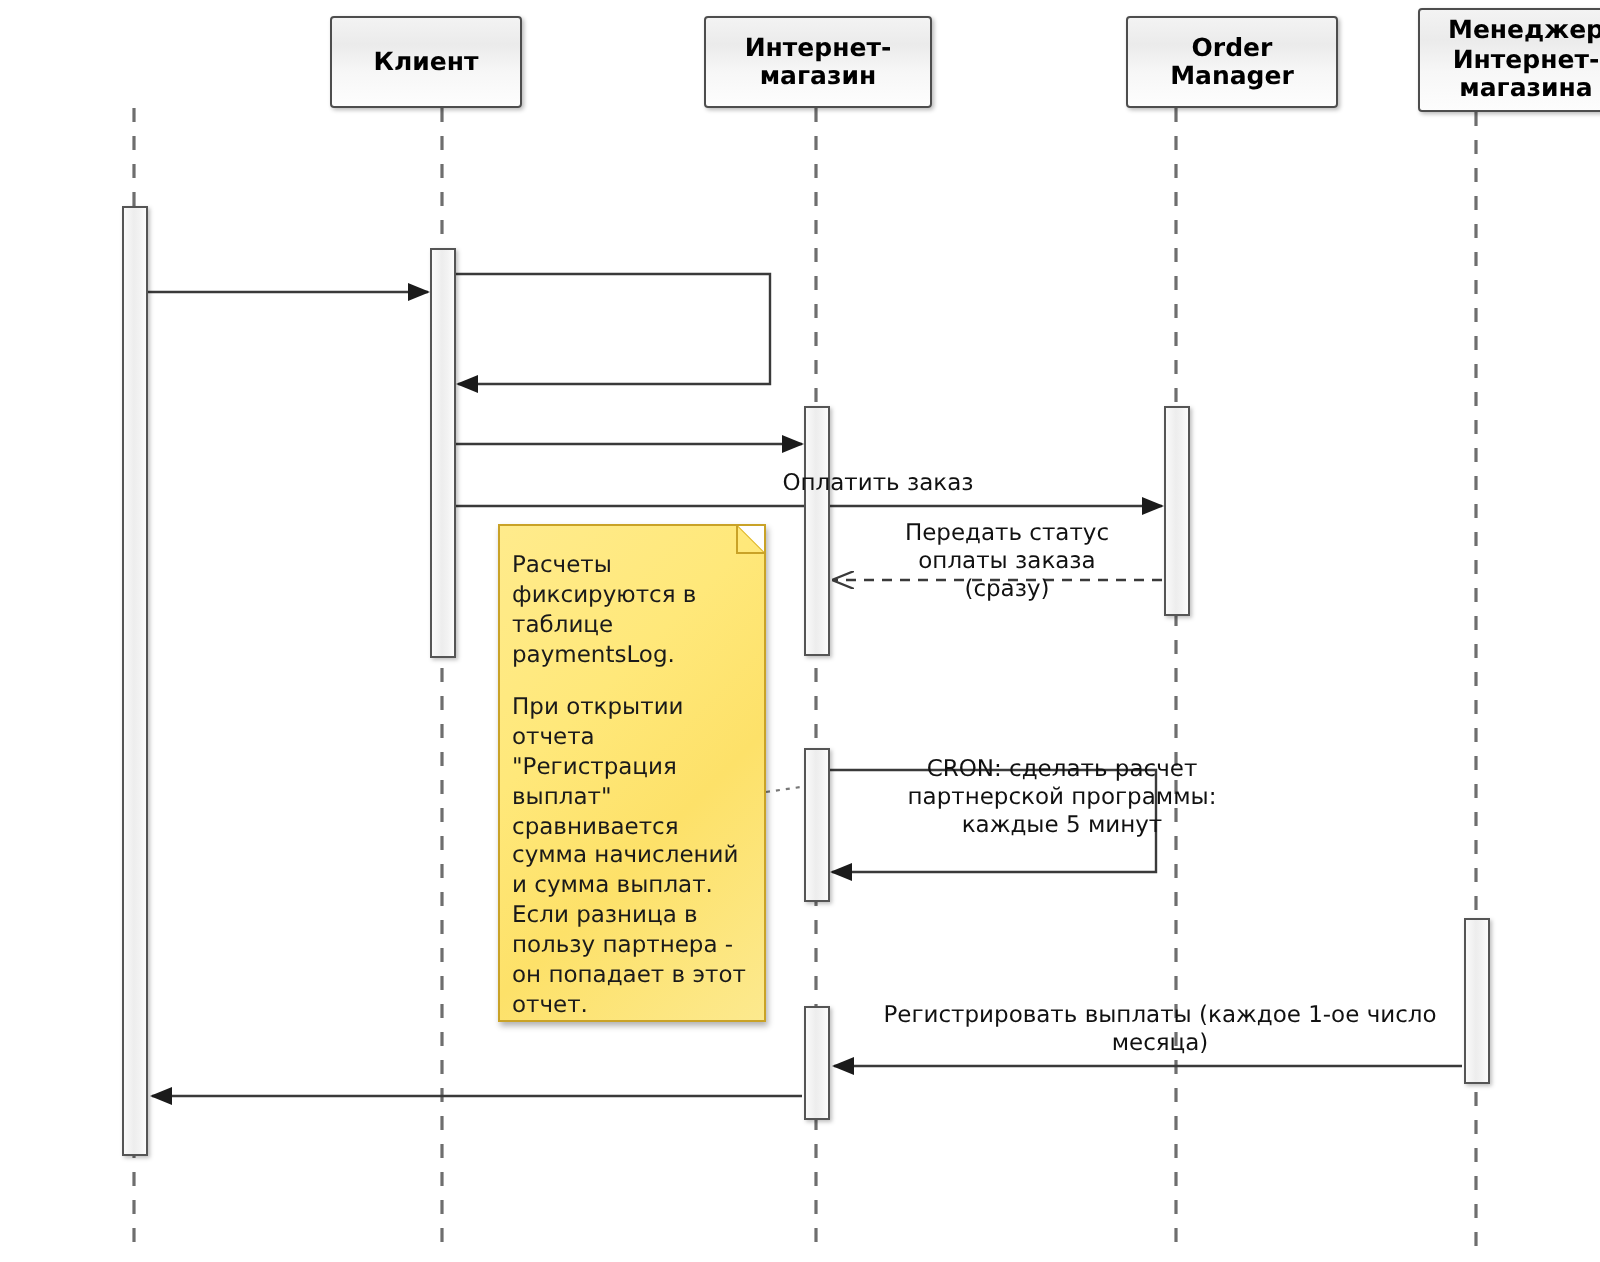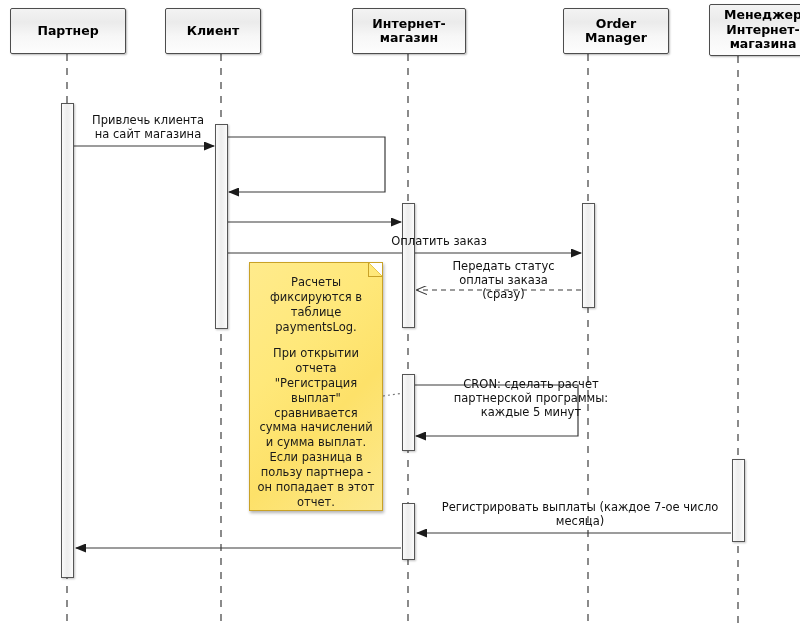--- a/index.html
+++ b/index.html
@@ -70,21 +70,20 @@
   
   .note {
     position: absolute;
     box-sizing: border-box;
     border: 1px solid #c9a227;
     background: linear-gradient(135deg, #ffeb8c 0%, #ffe87a 35%, #fde169 62%, #fce98e 100%);
     box-shadow: 1px 2px 3px rgba(0,0,0,0.30);
     font-size: 11.5px;
     line-height: 1.30;
     color: #1a1a1a;
-    text-align: center;
     padding: 12px 6px 8px 6px;
     overflow: hidden;
   }
   .note .note-fold {
     position: absolute;
     top: 0;
     right: 0;
     width: 13px;
     height: 13px;
     background: linear-gradient(to bottom left, #ffffff 0% 48%, #e8c64a 49% 52%, rgba(0,0,0,0) 53%);
@@ -132,23 +131,20 @@
       <path d="M415,385 L578,385 L578,436 L416,436" marker-end="url(#arrow-solid)"></path>
 
       <line x1="731" y1="533" x2="417" y2="533" marker-end="url(#arrow-solid)"></line>
 
       <line x1="401" y1="548" x2="76" y2="548" marker-end="url(#arrow-solid)"></line>
     </g>
 
     <line x1="383" y1="396" x2="404" y2="393" stroke="#777" stroke-width="1.1" stroke-dasharray="2,3"></line>
   </svg>
 
-  <div class="lifeline-head" style="left:10px; top:8px; width:116px; height:46px;">
-    <span class="head-label">Партнер</span>
-  </div>
 
   <div class="lifeline-head" style="left:165px; top:8px; width:96px; height:46px;">
     <span class="head-label">Клиент</span>
   </div>
 
   <div class="lifeline-head" style="left:352px; top:8px; width:114px; height:46px;">
     <span class="head-label">Интернет-
 магазин</span>
   </div>
 
@@ -164,36 +160,34 @@
   </div>
 
   <div class="activation" style="left:61px;  top:103px; width:13px; height:475px;"></div>
   <div class="activation" style="left:215px; top:124px; width:13px; height:205px;"></div>
   <div class="activation" style="left:402px; top:203px; width:13px; height:125px;"></div>
   <div class="activation" style="left:402px; top:374px; width:13px; height:77px;"></div>
   <div class="activation" style="left:402px; top:503px; width:13px; height:57px;"></div>
   <div class="activation" style="left:582px; top:203px; width:13px; height:105px;"></div>
   <div class="activation" style="left:732px; top:459px; width:13px; height:83px;"></div>
 
-  <div class="msg-label" style="left:78px; top:113px; width:140px;">Привлечь клиента
-на сайт магазина</div>
 
 
 
   <div class="msg-label" style="left:310px; top:234px; width:258px;">Оплатить заказ</div>
 
   <div class="msg-label" style="left:421px; top:259px; width:165px;">Передать статус
 оплаты заказа
 (сразу)</div>
 
   <div class="msg-label" style="left:419px; top:377px; width:160px;margin-left:32px;">CRON: сделать расчет
 партнерской программы:
 каждые 5 минут</div>
 
-  <div class="msg-label" style="left:424px; top:500px; width:312px;">Регистрировать выплаты (каждое 7-ое число
+  <div class="msg-label" style="left:424px; top:500px; width:312px;">Регистрировать выплаты (каждое 1-ое число
 месяца)</div>
 
 
   <div class="note" style="left:249px; top:262px; width:134px; height:249px;">
     <span class="note-fold"></span>
     <p>Расчеты
 фиксируются в
 таблице
 paymentsLog.</p>
     <div class="note-gap"></div>

